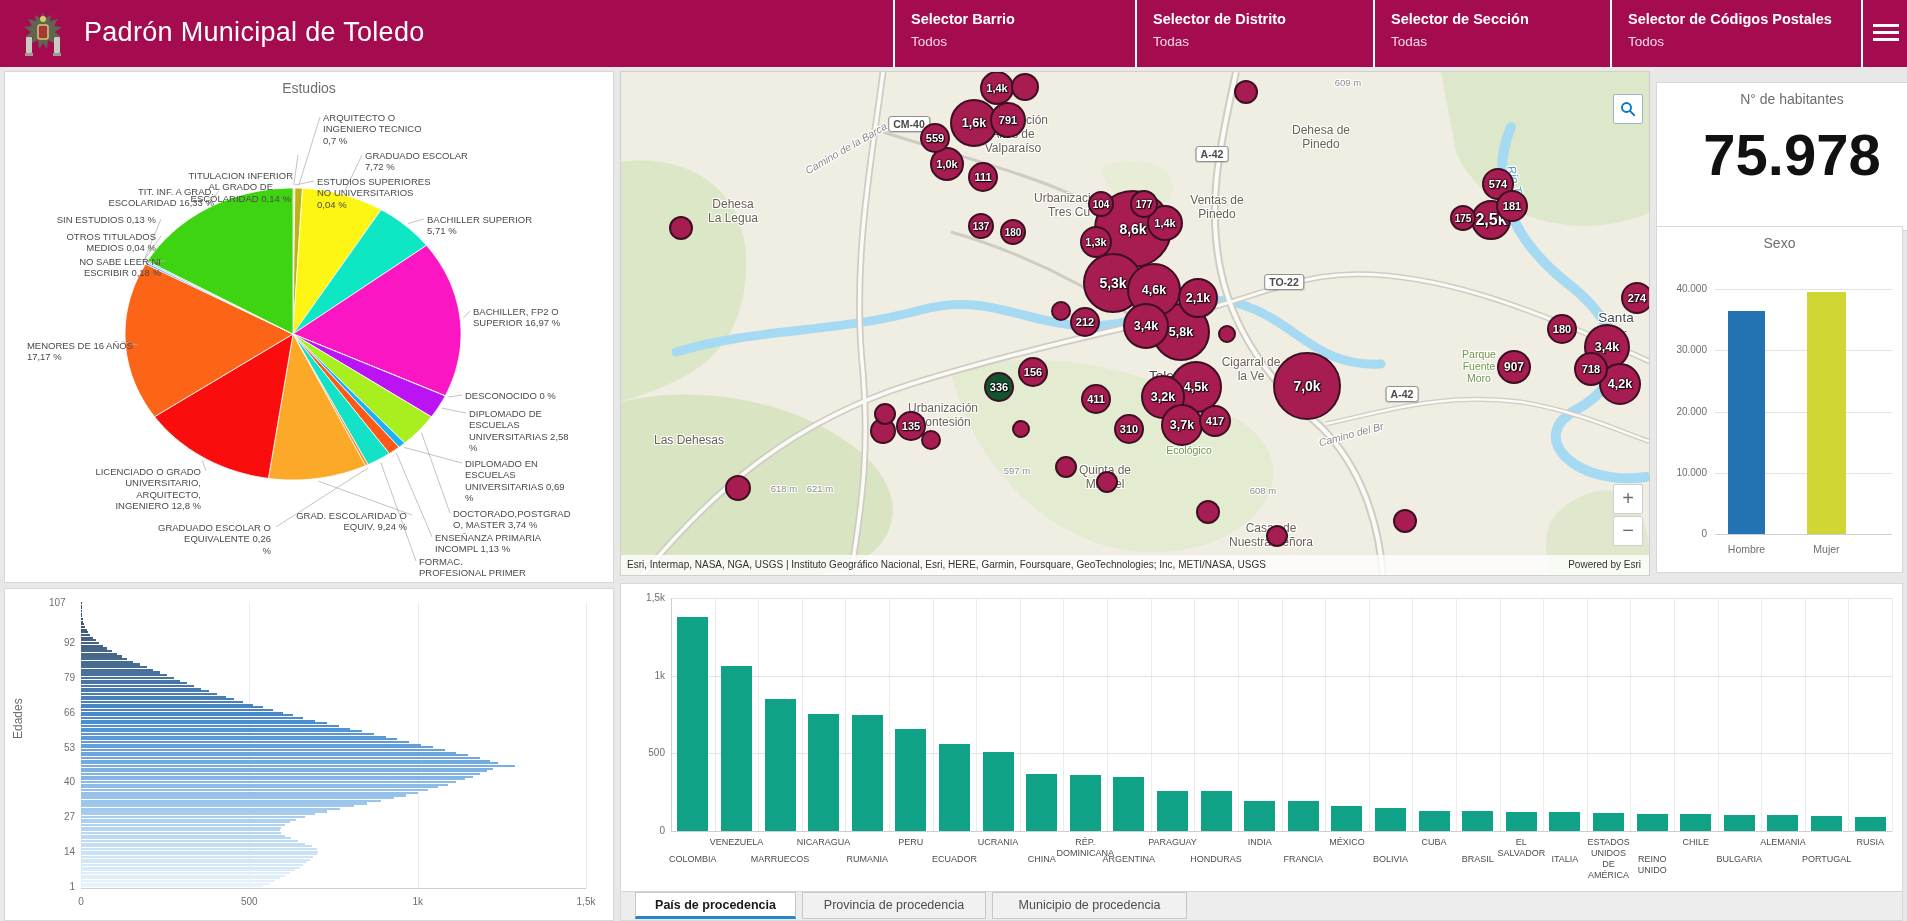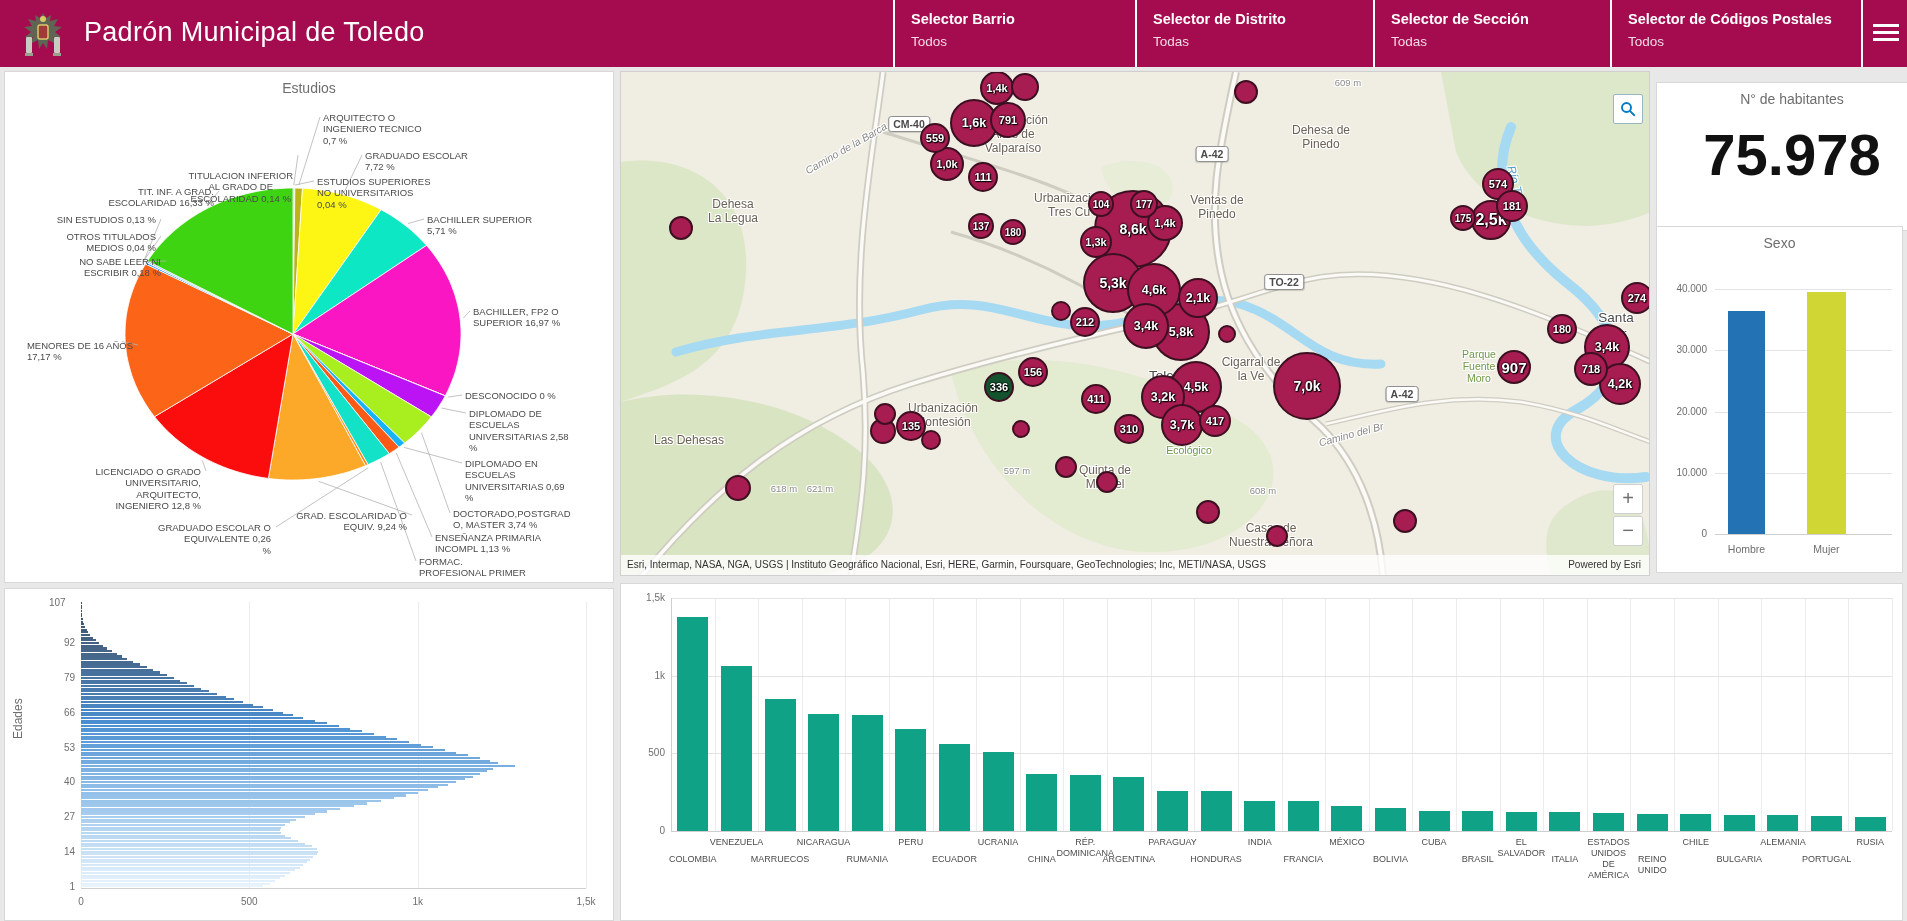--- a/index.html
+++ b/index.html
@@ -358,21 +358,21 @@
         <div class="bubble" style="left: 520px; top: 303px; width: 44px; height: 44px; background: rgb(167, 28, 81); border-color: rgb(60, 16, 33); font-size: 12.5px;">3,2k</div>
         <div class="bubble" style="left: 540px; top: 332px; width: 42px; height: 42px; background: rgb(167, 28, 81); border-color: rgb(60, 16, 33); font-size: 12.5px;">3,7k</div>
         <div class="bubble" style="left: 978px; top: 291px; width: 42px; height: 42px; background: rgb(167, 28, 81); border-color: rgb(60, 16, 33); font-size: 12.5px;">4,2k</div>
         <div class="bubble" style="left: 557px; top: 206px; width: 40px; height: 40px; background: rgb(167, 28, 81); border-color: rgb(60, 16, 33); font-size: 12.5px;">2,1k</div>
         <div class="bubble" style="left: 850px; top: 128px; width: 40px; height: 40px; background: rgb(167, 28, 81); border-color: rgb(60, 16, 33); font-size: 16px;">2,5k</div>
         <div class="bubble" style="left: 369px; top: 30px; width: 36px; height: 36px; background: rgb(167, 28, 81); border-color: rgb(60, 16, 33); font-size: 11px;">791</div>
         <div class="bubble" style="left: 526px; top: 133px; width: 36px; height: 36px; background: rgb(167, 28, 81); border-color: rgb(60, 16, 33); font-size: 11px;">1,4k</div>
         <div class="bubble" style="left: 359px; top: -1px; width: 34px; height: 34px; background: rgb(167, 28, 81); border-color: rgb(60, 16, 33); font-size: 11px;">1,4k</div>
         <div class="bubble" style="left: 309px; top: 75px; width: 34px; height: 34px; background: rgb(167, 28, 81); border-color: rgb(60, 16, 33); font-size: 11px;">1,0k</div>
         <div class="bubble" style="left: 953px; top: 280px; width: 34px; height: 34px; background: rgb(167, 28, 81); border-color: rgb(60, 16, 33); font-size: 11px;">718</div>
-        <div class="bubble" style="left: 876px; top: 278px; width: 34px; height: 34px; background: rgb(167, 28, 81); border-color: rgb(60, 16, 33); font-size: 15px;">907</div>
+        <div class="bubble" style="left: 876px; top: 278px; width: 34px; height: 34px; background: rgb(167, 28, 81); border-color: rgb(60, 16, 33); font-size: 12px;">907</div>
         <div class="bubble" style="left: 459px; top: 154px; width: 32px; height: 32px; background: rgb(167, 28, 81); border-color: rgb(60, 16, 33); font-size: 11px;">1,3k</div>
         <div class="bubble" style="left: 578px; top: 333px; width: 32px; height: 32px; background: rgb(167, 28, 81); border-color: rgb(60, 16, 33); font-size: 11px;">417</div>
         <div class="bubble" style="left: 861px; top: 96px; width: 32px; height: 32px; background: rgb(167, 28, 81); border-color: rgb(60, 16, 33); font-size: 11px;">574</div>
         <div class="bubble" style="left: 875px; top: 118px; width: 32px; height: 32px; background: rgb(167, 28, 81); border-color: rgb(60, 16, 33); font-size: 11px;">181</div>
         <div class="bubble" style="left: 1000px; top: 210px; width: 32px; height: 32px; background: rgb(167, 28, 81); border-color: rgb(60, 16, 33); font-size: 11px;">274</div>
         <div class="bubble" style="left: 299px; top: 51px; width: 30px; height: 30px; background: rgb(167, 28, 81); border-color: rgb(60, 16, 33); font-size: 11px;">559</div>
         <div class="bubble" style="left: 347px; top: 90px; width: 30px; height: 30px; background: rgb(167, 28, 81); border-color: rgb(60, 16, 33); font-size: 11px;">111</div>
         <div class="bubble" style="left: 449px; top: 235px; width: 30px; height: 30px; background: rgb(167, 28, 81); border-color: rgb(60, 16, 33); font-size: 11px;">212</div>
         <div class="bubble" style="left: 363px; top: 300px; width: 30px; height: 30px; background: #14532d; border-color: rgb(60, 16, 33); font-size: 11px;">336</div>
         <div class="bubble" style="left: 397px; top: 285px; width: 30px; height: 30px; background: rgb(167, 28, 81); border-color: rgb(60, 16, 33); font-size: 11px;">156</div>
@@ -723,15 +723,20 @@
         </div>
         <div class="bar" style="left: 1190.09px; width: 31px; top: 231.777px; height: 15.2227px; background: rgb(15, 162, 135);"></div>
         <div class="cat" style="left: 1160.59px; width: 90px; top: 270px;">
           <div>PORTUGAL</div>
         </div>
         <div class="bar" style="left: 1233.7px; width: 31px; top: 232.554px; height: 14.446px; background: rgb(15, 162, 135);"></div>
         <div class="cat" style="left: 1204.2px; width: 90px; top: 253px;">
           <div>RUSIA</div>
         </div>
       </div>
+    <div id="tabbar">
+      <div class="tab active" style="left:14px;width:161px;">País de procedencia</div>
+      <div class="tab" style="left:181px;width:184px;">Provincia de procedencia</div>
+      <div class="tab" style="left:371px;width:195px;">Municipio de procedencia</div>
+    </div>
   </div>
 
 </div>
 
 </body></html>

